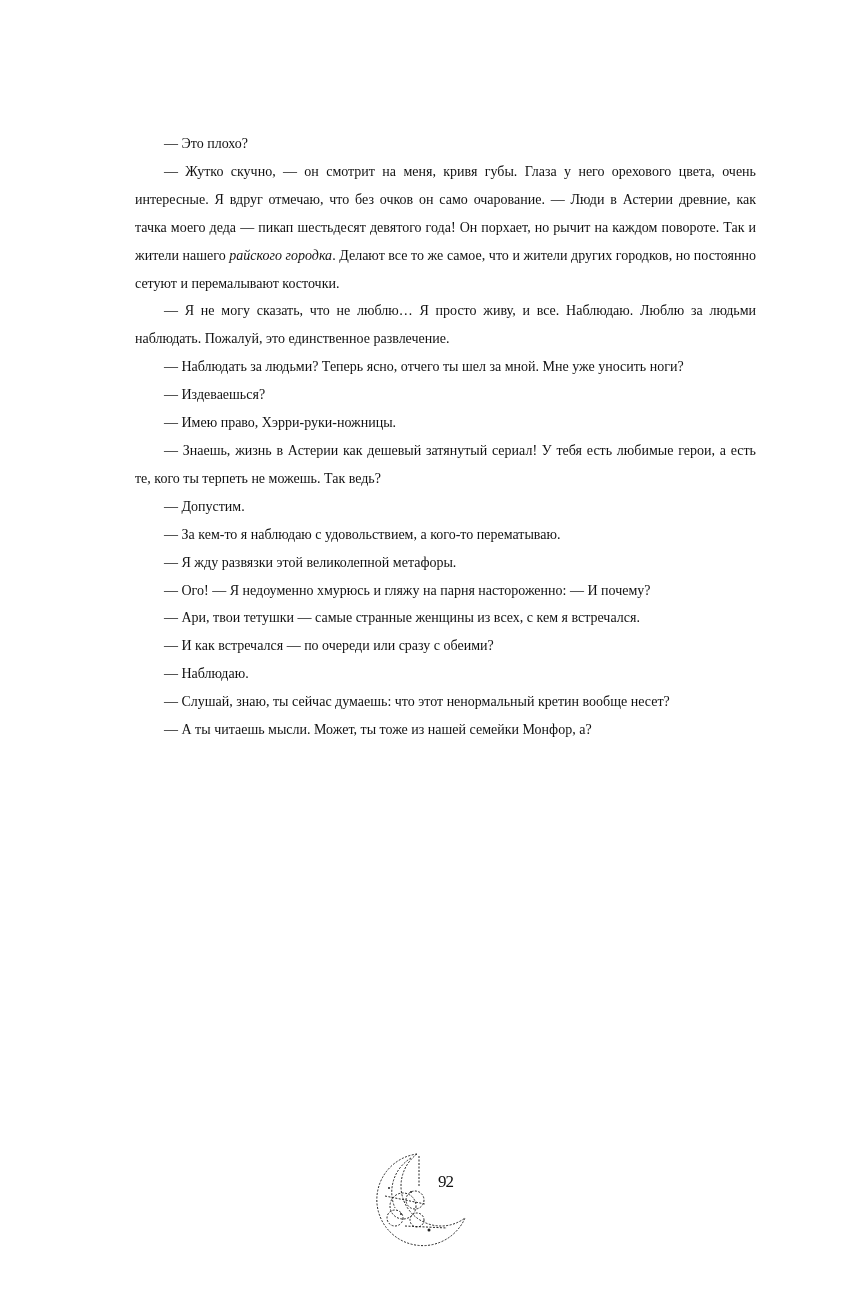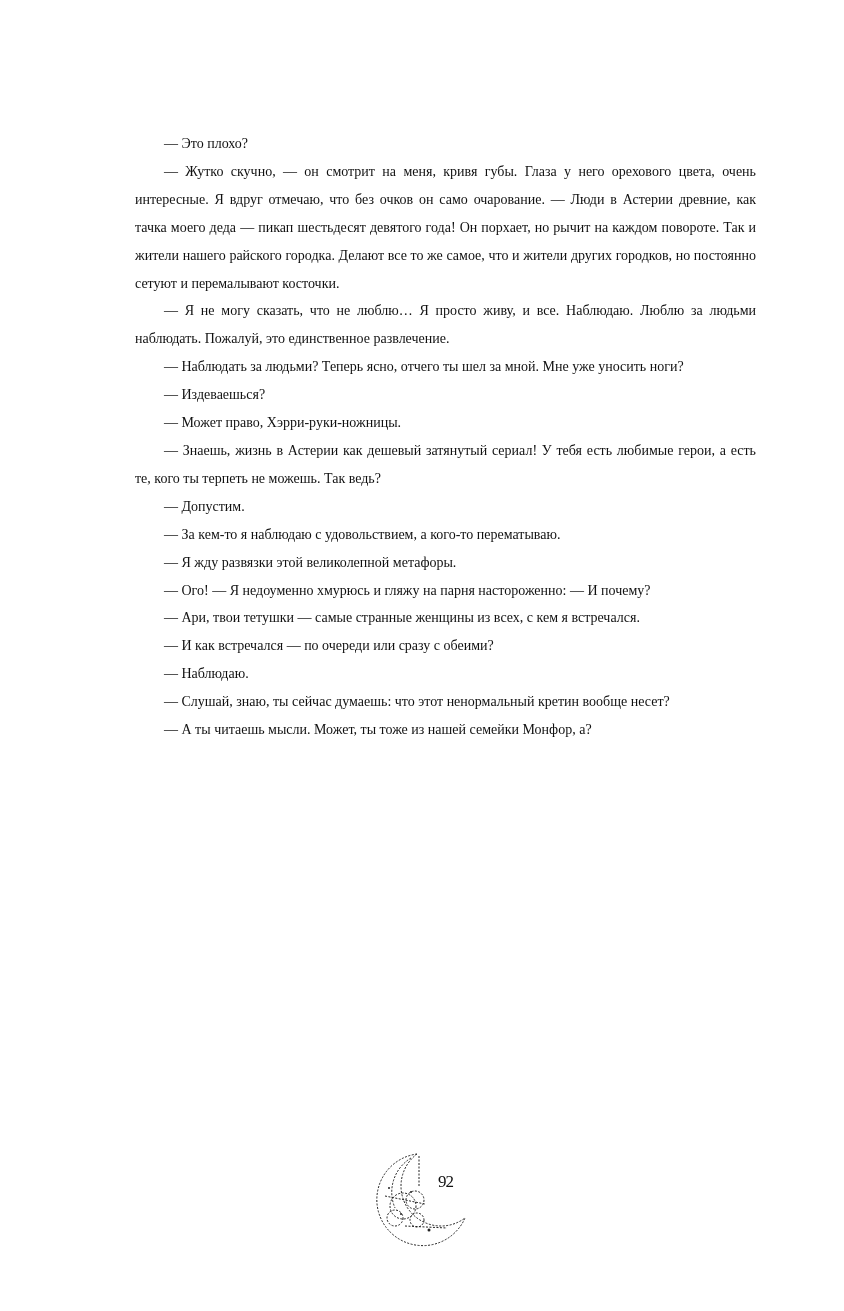--- a/index.html
+++ b/index.html
@@ -11,21 +11,21 @@
     width: 621px;
     font-family: "Liberation Serif", "DejaVu Serif", serif;
     font-size: 14px;
     line-height: 27.9px;
     color: #111111;
     text-align: justify;
     hyphens: manual;
     margin-top: 20px;
   }
   .para { margin: 0; text-indent: 29px; text-align-last: left; }
-  .it { }
+  .it { font-style: italic; }
   .footer {
     position: absolute;
     left: 355px;
     top: 1148px;
     width: 120px;
     height: 100px;
   }
   .page-number {
     position: absolute;
     left: 438px;
@@ -39,21 +39,21 @@
 </style>
 </head>
 <body>
 
 <div class="page">
   <p class="para">— Это плохо?</p>
   <p class="para"><span>— Жутко скучно, — он смотрит на меня, кривя губы. Глаза у него орехового цвета, очень интересные. Я вдруг отмечаю, что без очков он само очарование. — Люди в Астерии древние, как тачка моего деда — пикап шестьдесят девятого года! Он порхает, но рычит на каждом повороте. Так и жители нашего </span><span class="it">райского городка</span><span>. Делают все то же самое, что и жители других городков, но постоянно сетуют и перемалывают косточки.</span></p>
   <p class="para">— Я не могу сказать, что не люблю… Я просто живу, и все. Наблюдаю. Люблю за людьми наблюдать. Пожалуй, это единственное развлечение.</p>
   <p class="para">— Наблюдать за людьми? Теперь ясно, отчего ты шел за мной. Мне уже уносить ноги?</p>
   <p class="para">— Издеваешься?</p>
-  <p class="para">— Может право, Хэрри-руки-ножницы.</p>
+  <p class="para">— Имею право, Хэрри-руки-ножницы.</p>
   <p class="para">— Знаешь, жизнь в Астерии как дешевый затянутый сериал! У тебя есть любимые герои, а есть те, кого ты терпеть не можешь. Так ведь?</p>
   <p class="para">— Допустим.</p>
   <p class="para">— За кем-то я наблюдаю с удовольствием, а кого-то перематываю.</p>
   <p class="para">— Я жду развязки этой великолепной метафоры.</p>
   <p class="para">— Ого! — Я недоуменно хмурюсь и гляжу на парня настороженно: — И почему?</p>
   <p class="para">— Ари, твои тетушки — самые странные женщины из всех, с кем я встречался.</p>
   <p class="para">— И как встречался — по очереди или сразу с обеими?</p>
   <p class="para">— Наблюдаю.</p>
   <p class="para">— Слушай, знаю, ты сейчас думаешь: что этот ненормальный кретин вообще несет?</p>
   <p class="para">— А ты читаешь мысли. Может, ты тоже из нашей семейки Монфор, а?</p>

